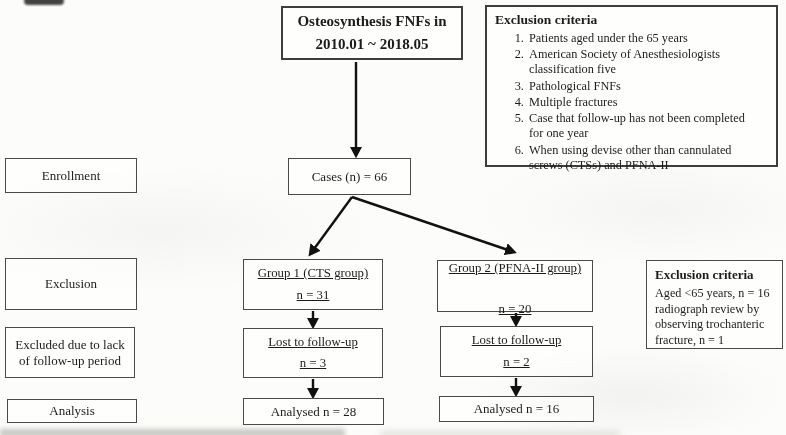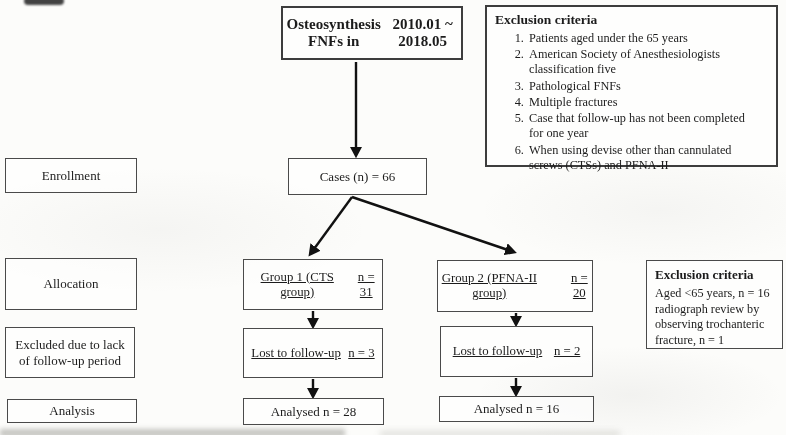--- a/index.html
+++ b/index.html
@@ -18,21 +18,21 @@
   }
   .box {
     position: absolute;
     box-sizing: border-box;
     border: 2px solid #3d3d3d;
     background: rgba(255,255,255,0.55);
   }
   .box.thin { border-width: 1.6px; border-color: #4a4a4a; }
   .center-flex {
     display: flex;
-    flex-direction: row;
+    flex-direction: column;
     align-items: center;
     justify-content: space-evenly;
     text-align: center;
   }
   .big-title {
     font-weight: bold;
     font-size: 13.5px;
     padding: 5px 8px 1px 8px;
   }
   .crit-list {
@@ -45,21 +45,21 @@
   .incl-list { padding: 0 22px 0 40px; font-size: 12.5px; line-height: 1.3; }
   .excl-list { padding-right: 20px; }
   .label-text { font-size: 13px; }
   .two-line { font-size: 12.8px; text-decoration: underline; }
   .study-title { font-weight: bold; font-size: 15px; }
   
   .inclusion-box   { left: 5px;   top: 5px;   width: 228px; height: 122px; }
   .study-title-box { left: 281px; top: 6px;   width: 182px; height: 54px; }
   .exclusion-box   { left: 485px; top: 5px;   width: 293px; height: 162px; }
   .enrollment-box  { left: 5px;   top: 158px; width: 132px; height: 35px; }
-  .cases-box       { left: 288px; top: 158px; width: 139px; height: 37px; font-size: 13px; text-align: center; }
+  .cases-box       { left: 288px; top: 158px; width: 123px; height: 37px; font-size: 13px; text-align: center; }
   .allocation-box  { left: 5px;   top: 258px; width: 132px; height: 52px; }
   .group1-box      { left: 243px; top: 259px; width: 140px; height: 51px; }
   .group2-box      { left: 437px; top: 260px; width: 156px; height: 52px; gap: 26px; }
   .exclusion2-box  { left: 646px; top: 260px; width: 137px; height: 89px; }
   .excluded-box    { left: 5px;   top: 327px; width: 130px; height: 51px; padding: 0 8px; }
   .lost1-box       { left: 243px; top: 328px; width: 140px; height: 50px; }
   .lost2-box       { left: 440px; top: 326px; width: 153px; height: 51px; }
   .analysis-box    { left: 7px;   top: 399px; width: 130px; height: 24px; }
   .analysed1-box   { left: 243px; top: 398px; width: 141px; height: 27px; font-size: 13px; }
   .analysed2-box   { left: 439px; top: 396px; width: 155px; height: 26px; font-size: 13px; font-family: Liberation Serif, serif; }
@@ -118,21 +118,21 @@
       <li>Multiple fractures</li>
       <li>Case that follow-up has not been completed for one year</li>
       <li>When using devise other than cannulated screws (CTSs) and PFNA-II</li>
     </ol>
   </div>
 
   <div class="box thin enrollment-box center-flex label-text">
     <div>Enrollment</div>
   </div>
   <div class="box thin allocation-box center-flex label-text">
-    <div>Allocation</div>
+    <div>Exclusion</div>
   </div>
   <div class="box thin excluded-box center-flex label-text">
     <div>Excluded due to lack of follow-up period</div>
   </div>
   <div class="box thin analysis-box center-flex label-text">
     <div>Analysis</div>
   </div>
 
   <div class="box thin cases-box center-flex">
     <div>Cases (n) = 66</div>

